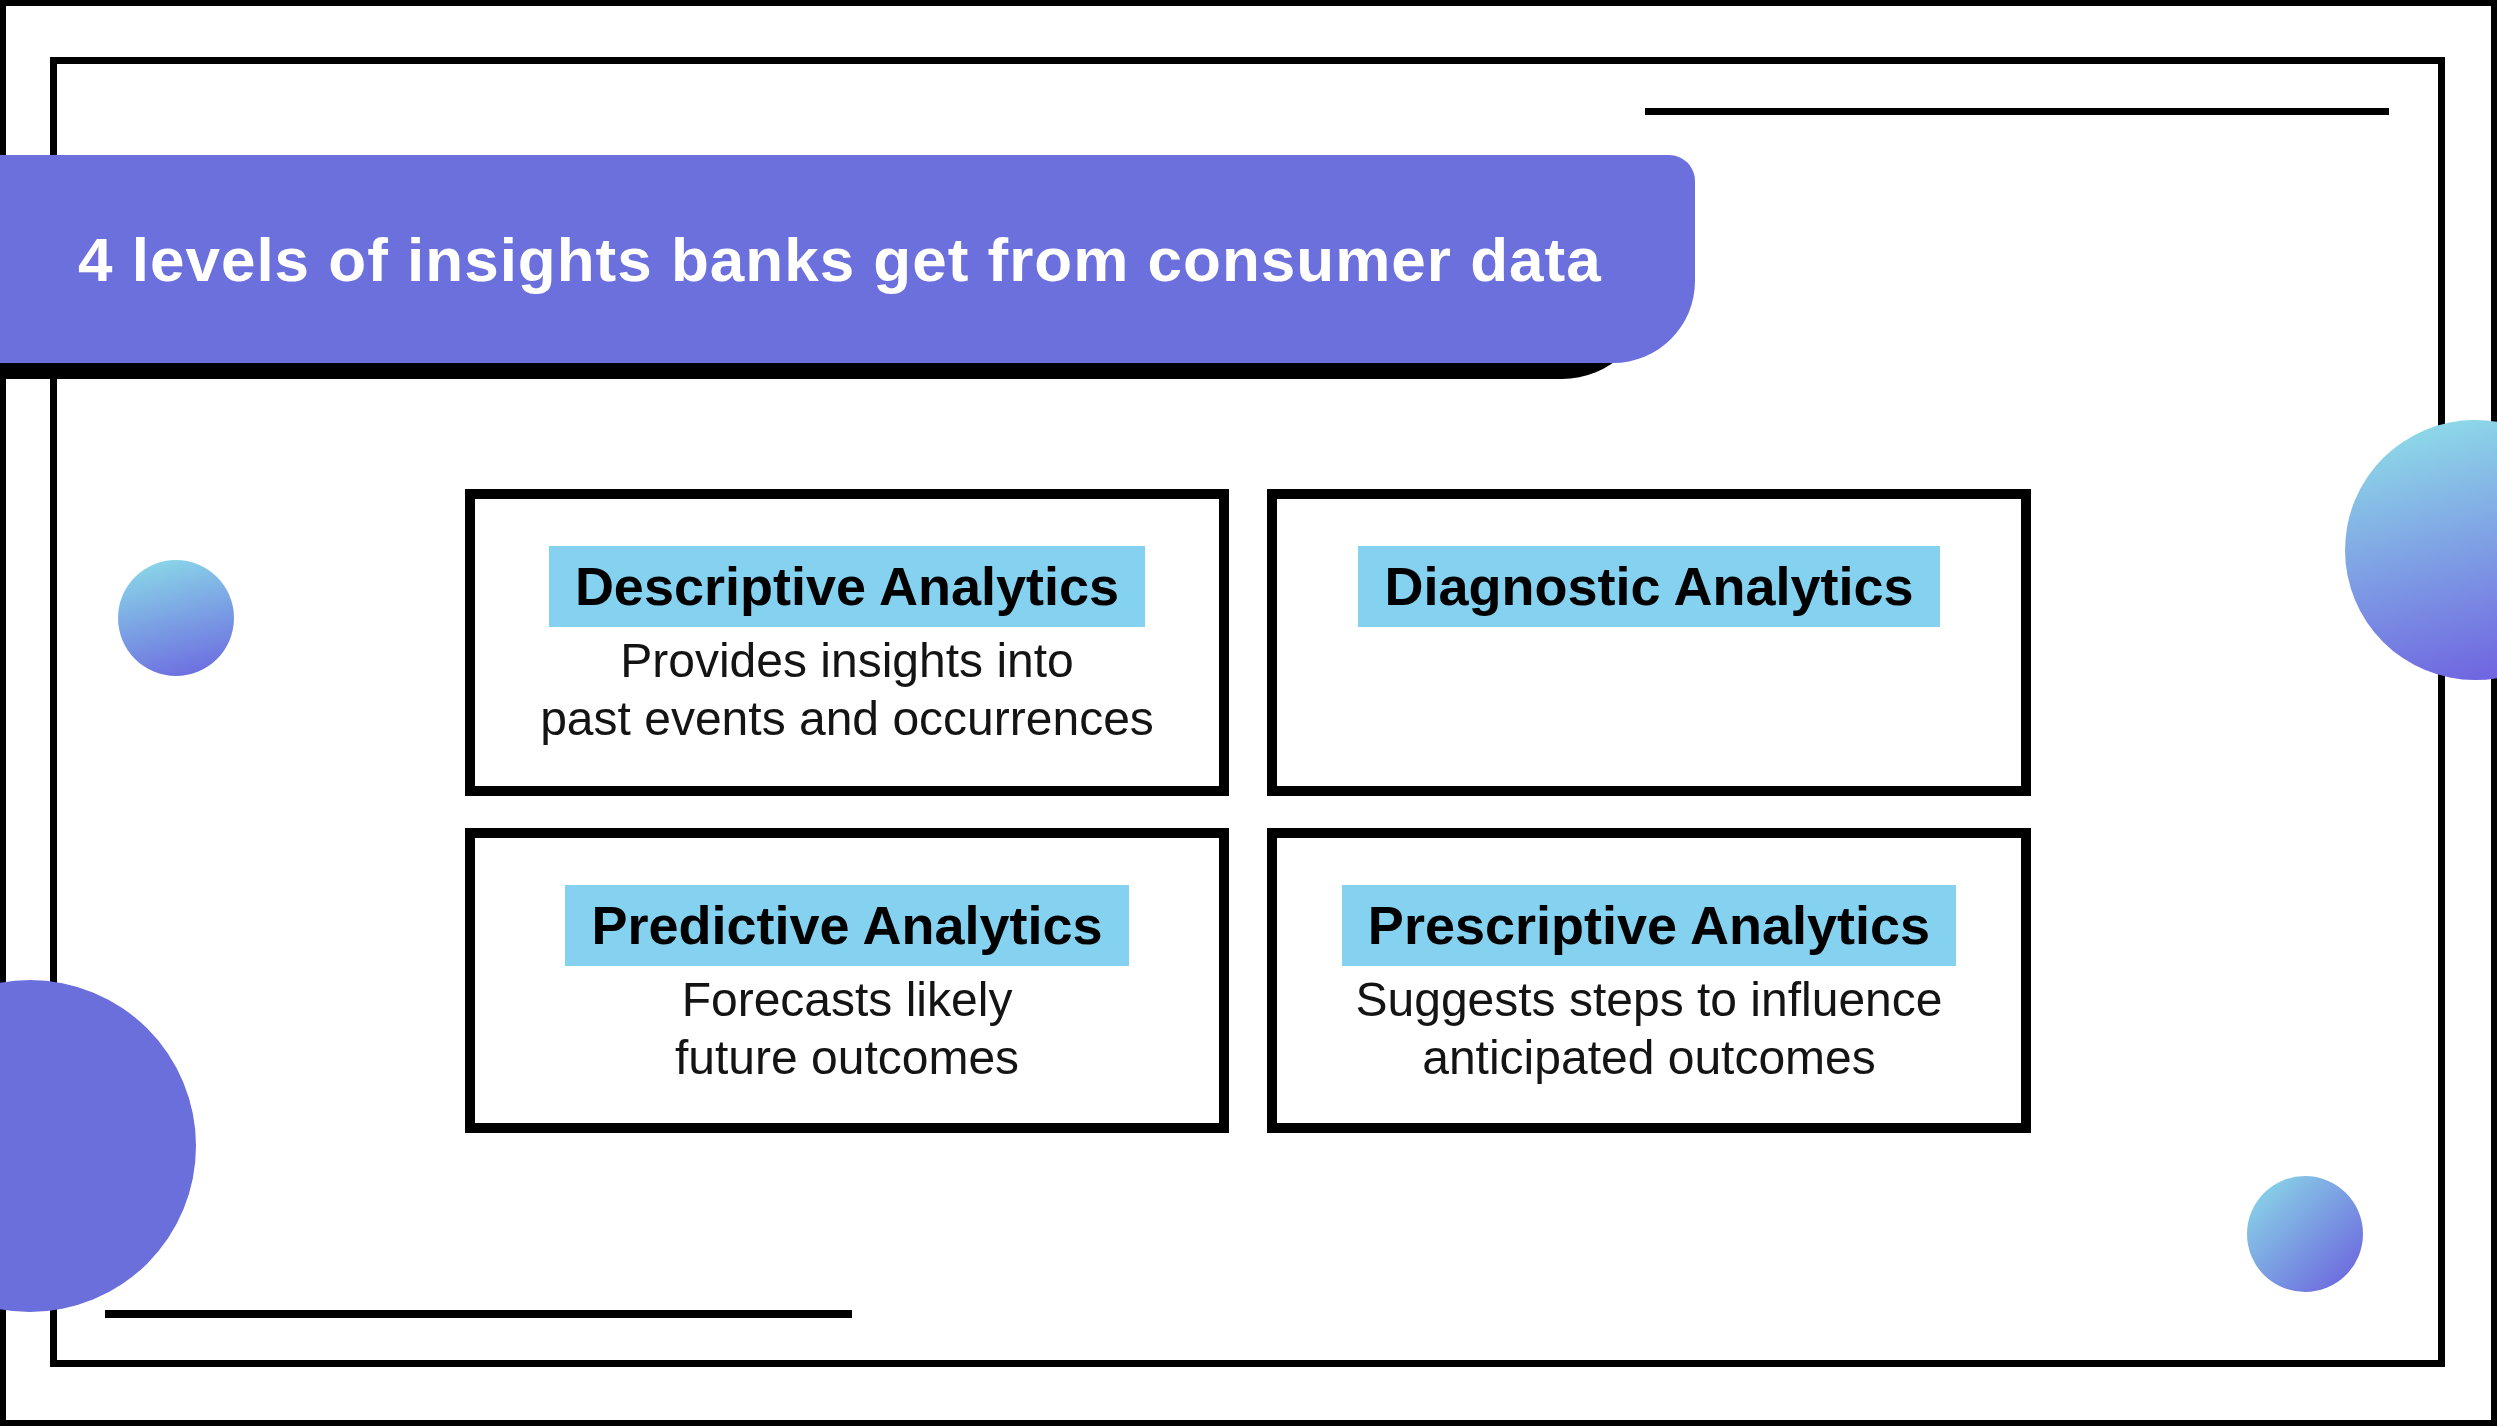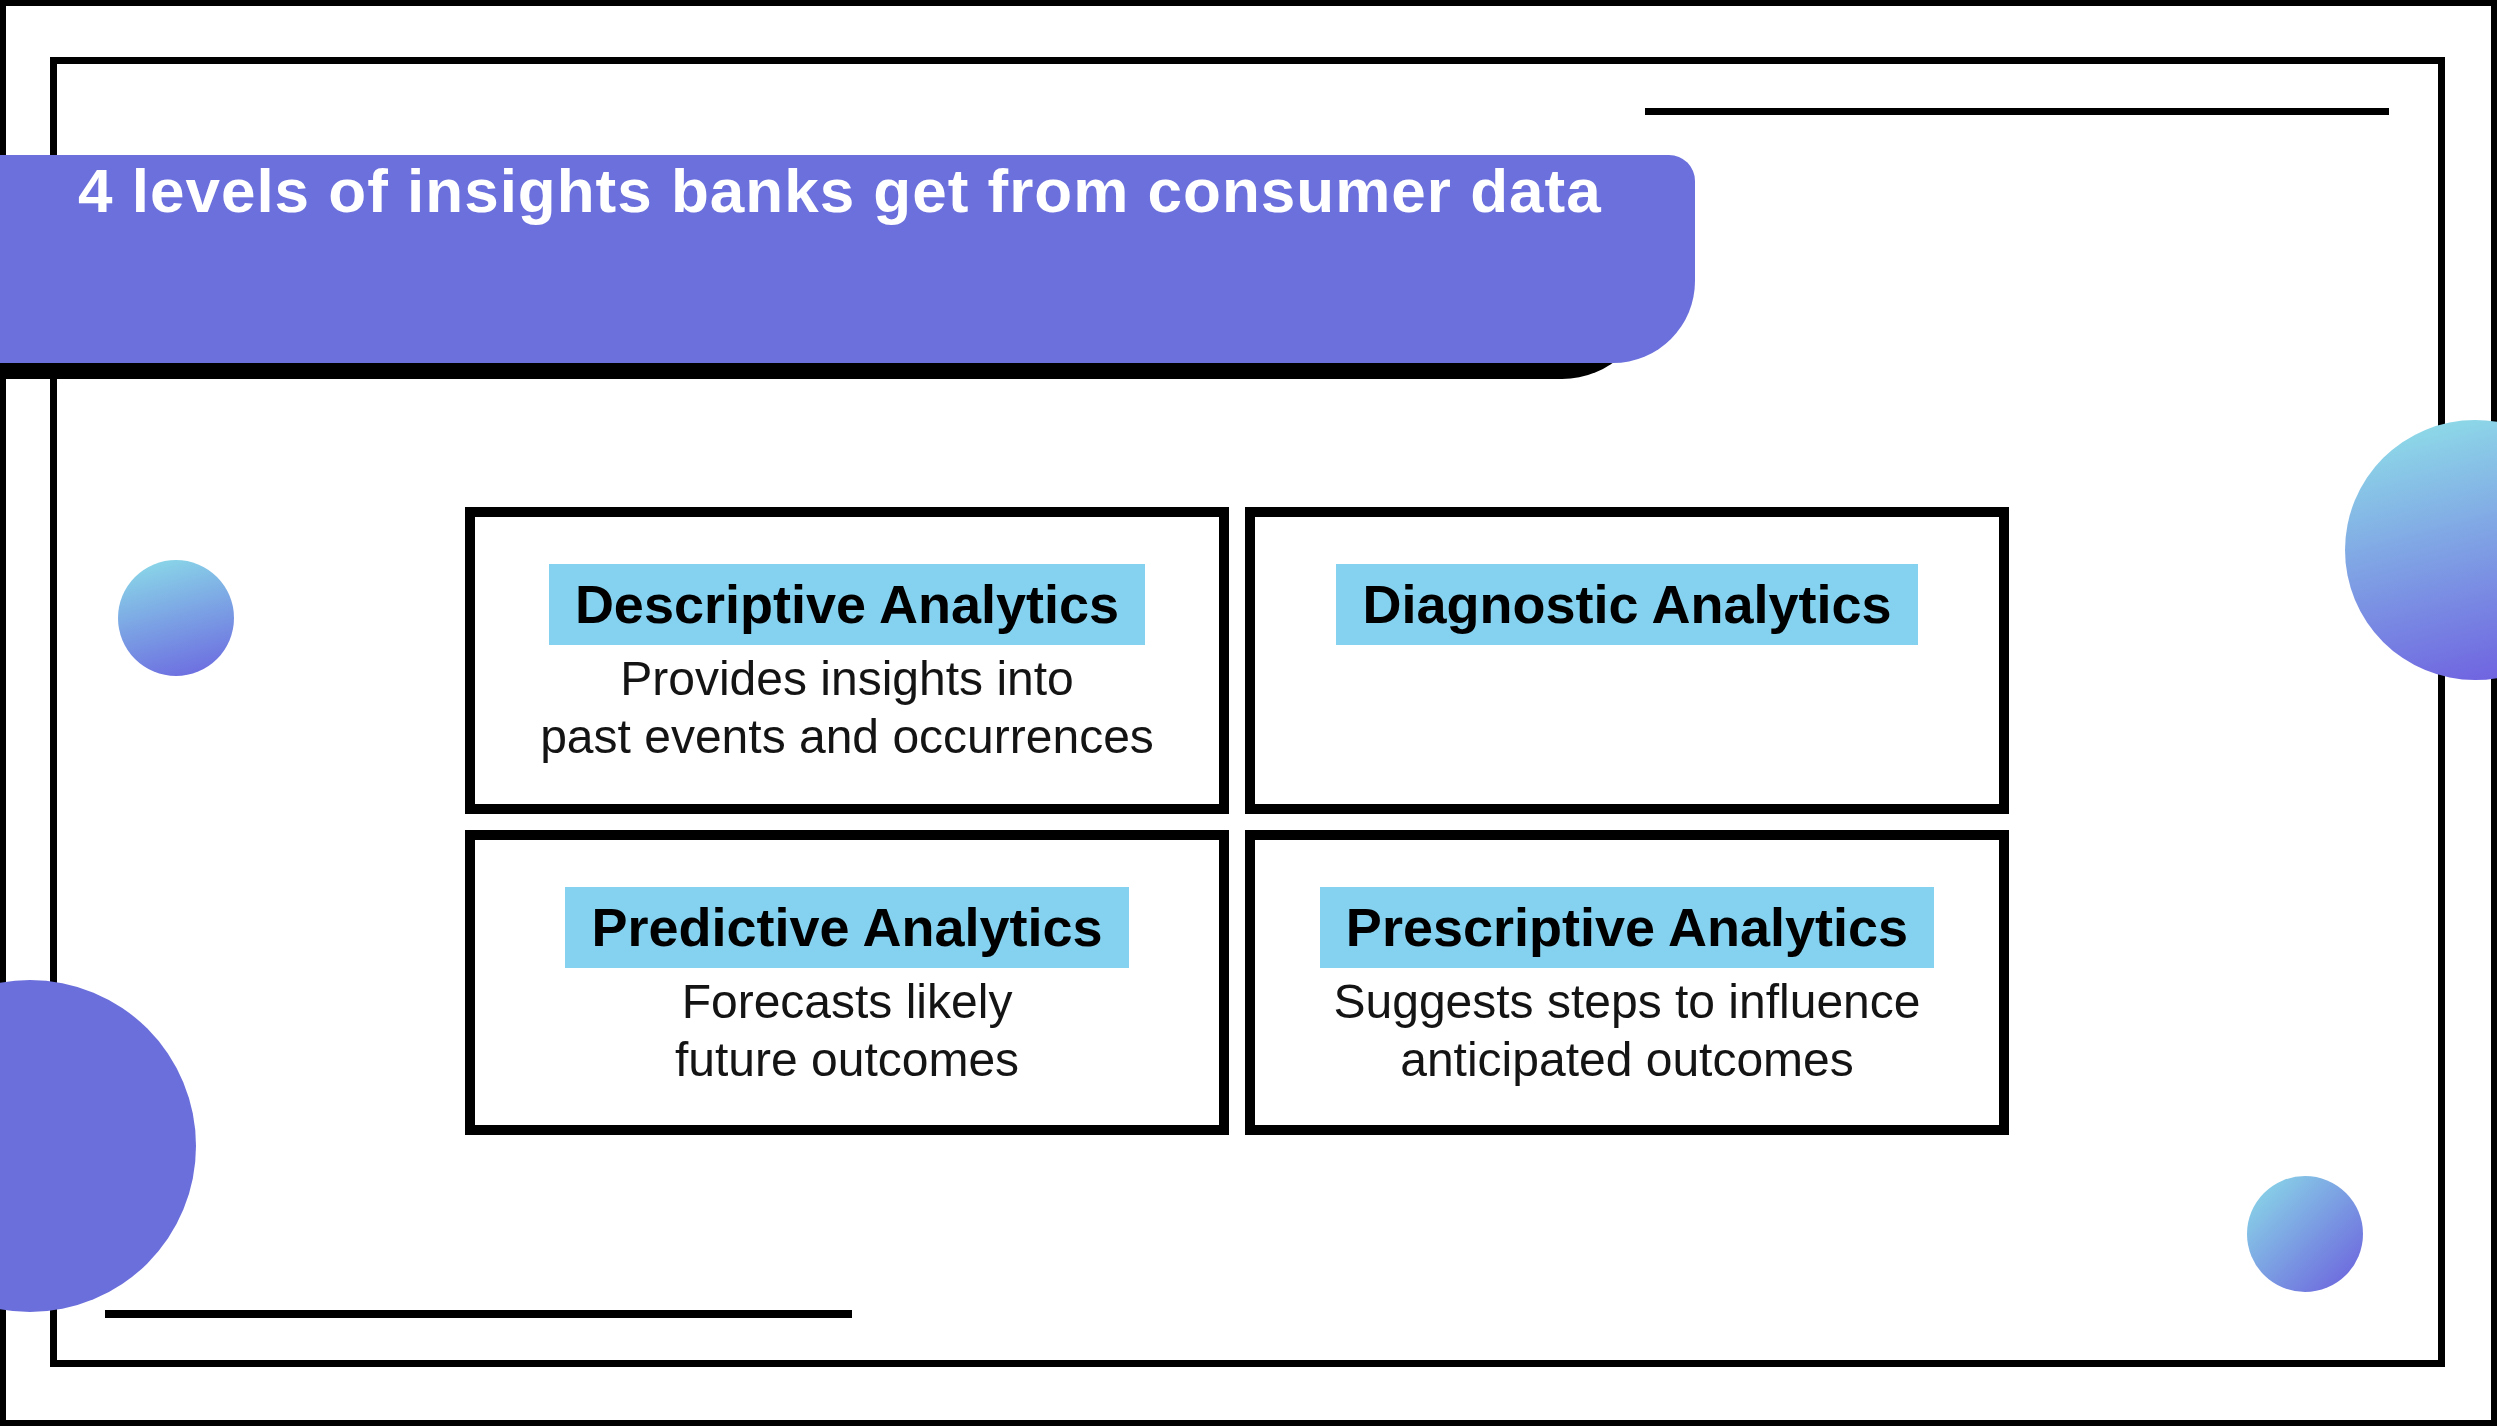--- a/index.html
+++ b/index.html
@@ -67,44 +67,43 @@
   .banner {
     position: absolute;
     left: 0;
     top: 155px;
     width: 1695px;
     height: 208px;
     background: #6b70dc;
     border-radius: 0 26px 82px 0;
     z-index: 5;
     display: flex;
-    align-items: flex-start;
+    align-items: center;
     padding-left: 78px;
     box-sizing: border-box;
   }
   .banner h1 {
     margin: 0;
     font-size: 62px;
     font-weight: bold;
     letter-spacing: 1px;
     color: #ffffff;
     white-space: nowrap;
   }
   
   .cards {
     position: absolute;
     left: 465px;
-    top: 507px;
+    top: 489px;
     display: grid;
     grid-template-columns: 764px 764px;
     grid-template-rows: 307px 305px;
     column-gap: 38px;
     row-gap: 32px;
     z-index: 3;
-    gap: 16px;
   }
   .card {
     border: 10px solid #000;
     background: #fff;
     box-sizing: border-box;
     display: flex;
     flex-direction: column;
     align-items: center;
     text-align: center;
     padding-top: 47px;

